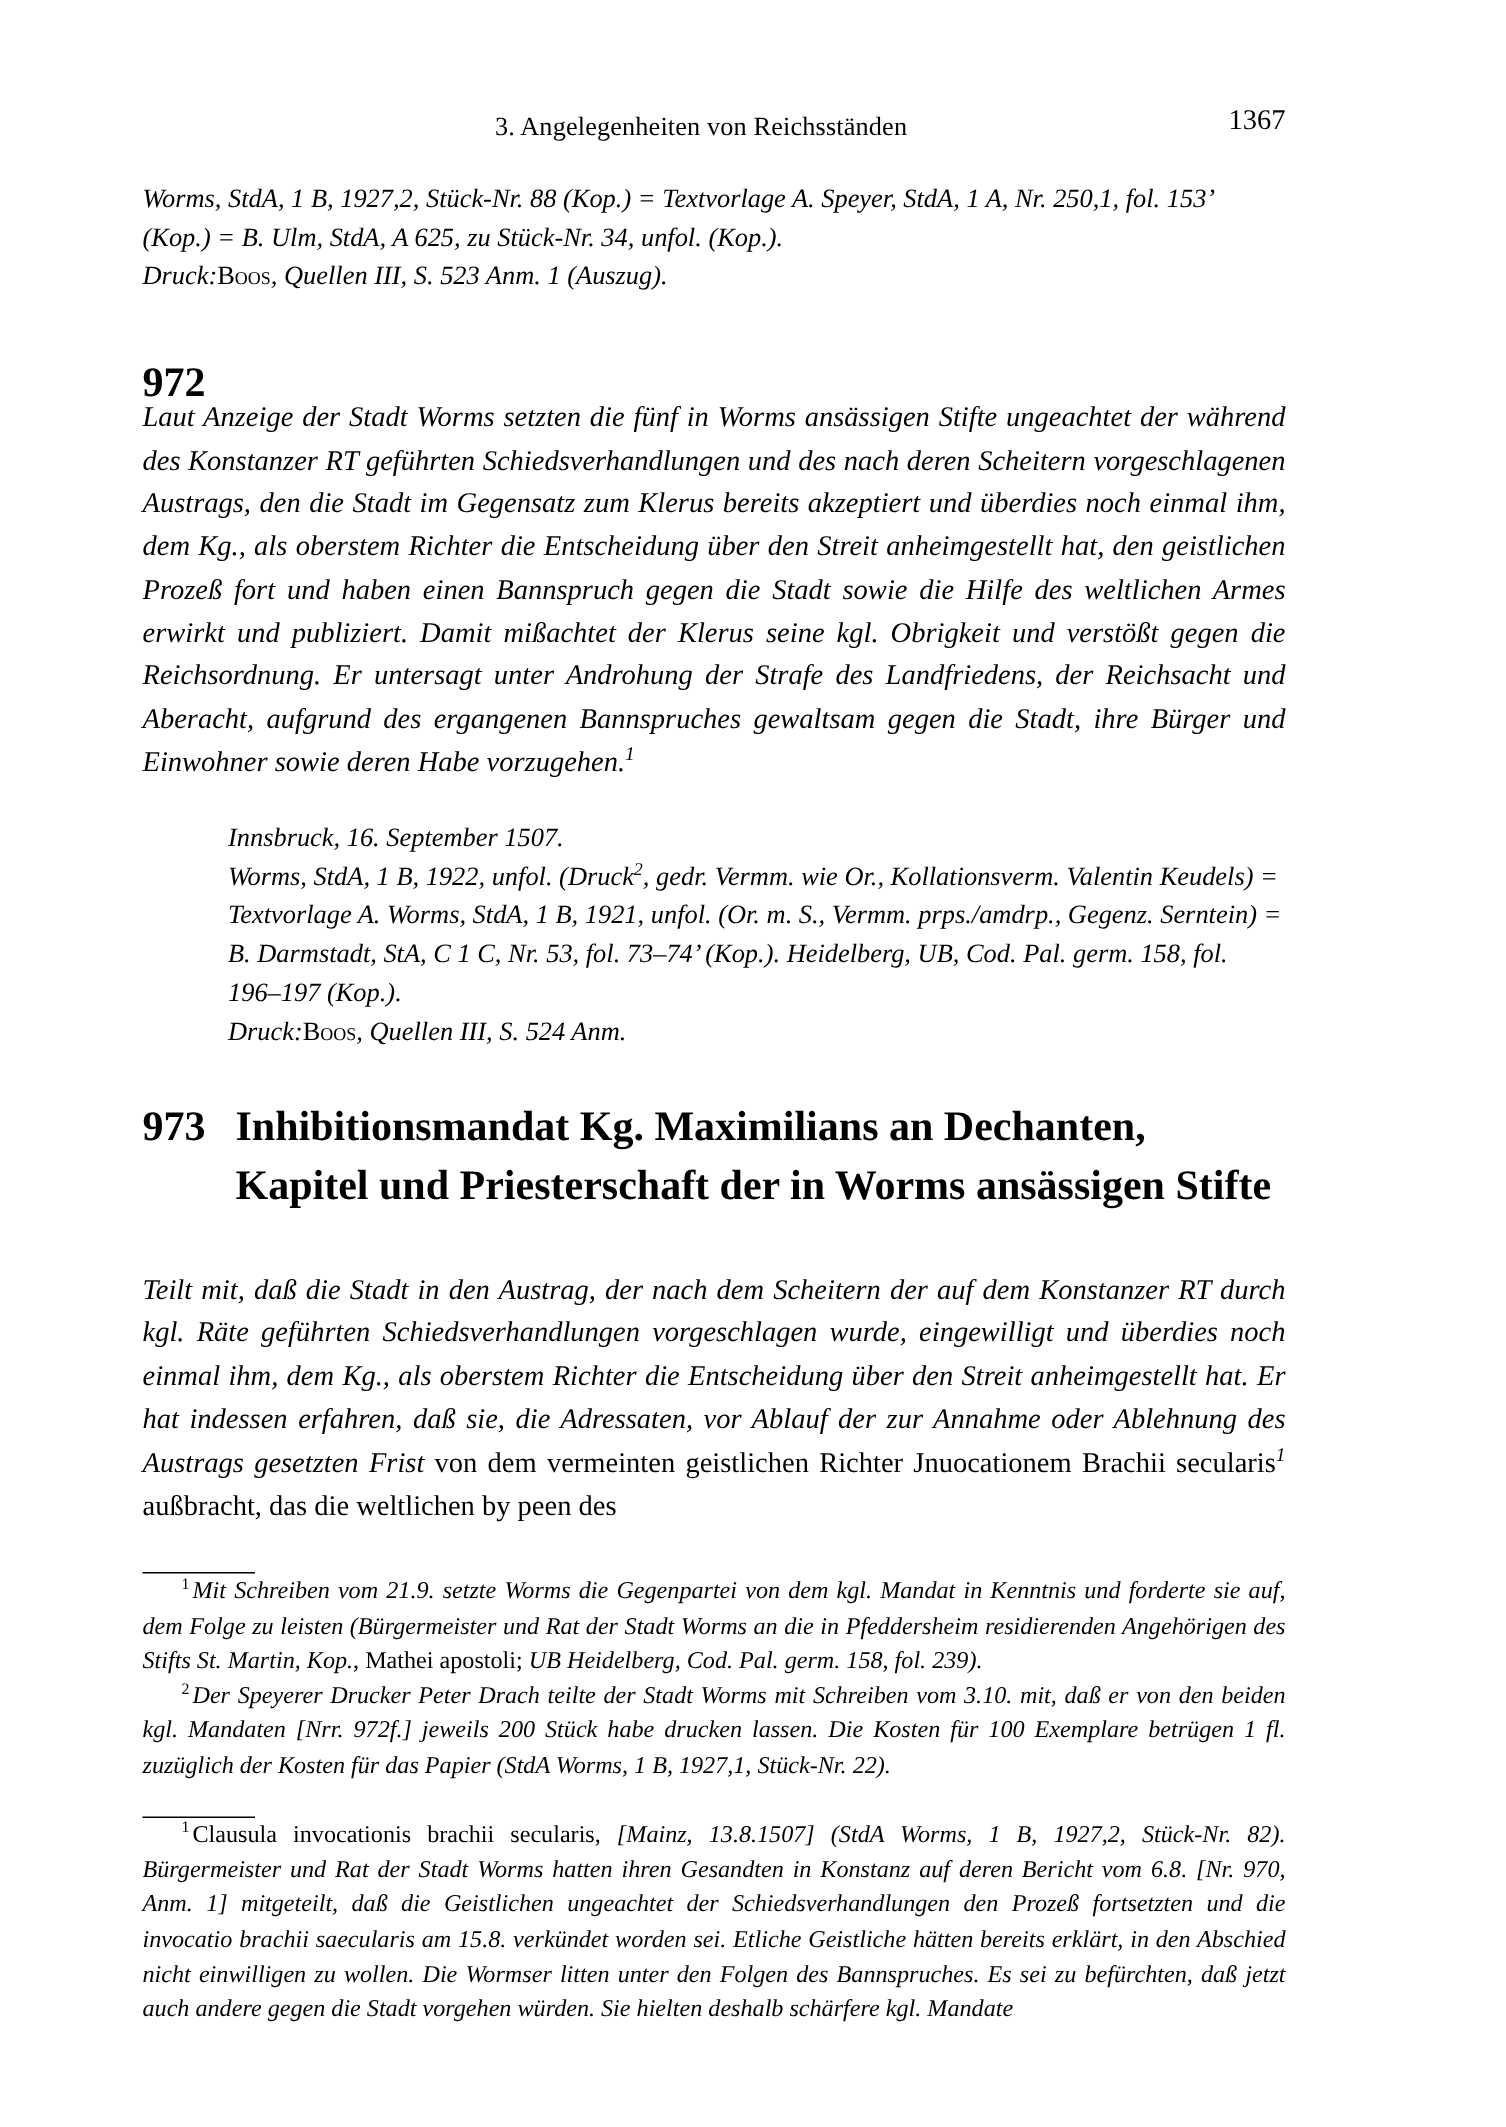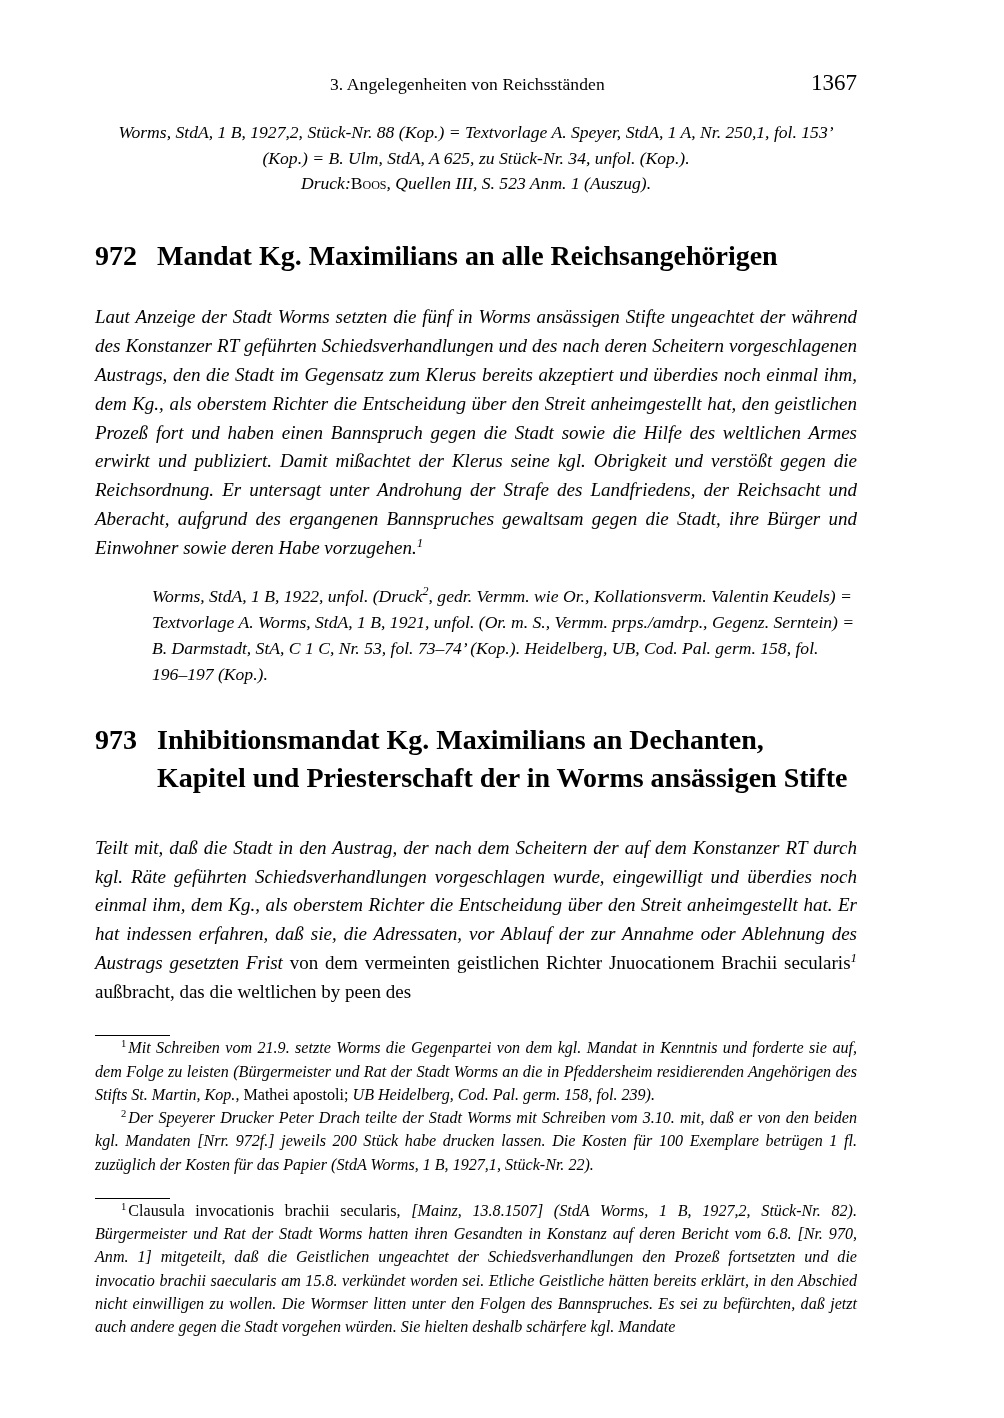--- a/index.html
+++ b/index.html
@@ -39,29 +39,29 @@
     position: absolute;
     left: 235px;
     top: 0;
     white-space: nowrap;
     letter-spacing: 0.1px;
   }
   .runhead-folio {
     position: absolute;
     right: 0;
     top: -4px;
-    font-size: 23px;
+    font-size: 19px;
   }
 
   
   .src-block {
     font-size: 17.6px;
     font-style: italic;
     line-height: 1.455;
-    text-align: center;
+    text-align: left;
   }
   .smallcaps {
     font-style: normal;
     font-variant: small-caps;
   }
 
   .regest {
     font-size: 19px;
     font-style: italic;
     line-height: 1.515;
@@ -151,31 +151,32 @@
 
     <div class="src-block">
       <div>Worms, StdA, 1 B, 1927,2, Stück-Nr. 88 (Kop.) = Textvorlage A. Speyer, StdA, 1 A, Nr. 250,1, fol. 153’ (Kop.) = B. Ulm, StdA, A 625, zu Stück-Nr. 34, unfol. (Kop.).</div>
       <div><span>Druck:</span><span class="smallcaps">Boos</span><span>, Quellen III, S. 523 Anm. 1 (Auszug).</span></div>
     </div>
 
     <div class="sp-1"></div>
 
     <div class="heading">
       <span class="num">972</span>
-      <span>Mandat Kg. Maximilians an alle Reichsangehörigen</span>
     </div>
 
     <div class="sp-2"></div>
 
     <div class="regest"><span>Laut Anzeige der Stadt Worms setzten die fünf in Worms ansässigen Stifte ungeachtet der während des Konstanzer RT geführten Schiedsverhandlungen und des nach deren Scheitern vorgeschlagenen Austrags, den die Stadt im Gegensatz zum Klerus bereits akzeptiert und überdies noch einmal ihm, dem Kg., als oberstem Richter die Entscheidung über den Streit anheimgestellt hat, den geistlichen Prozeß fort und haben einen Bannspruch gegen die Stadt sowie die Hilfe des weltlichen Armes erwirkt und publiziert. Damit mißachtet der Klerus seine kgl. Obrigkeit und verstößt gegen die Reichsordnung. Er untersagt unter Androhung der Strafe des Landfriedens, der Reichsacht und Aberacht, aufgrund des ergangenen Bannspruches gewaltsam gegen die Stadt, ihre Bürger und Einwohner sowie deren Habe vorzugehen.</span><sup>1</sup></div>
 
     <div class="sp-3"></div>
 
     <div class="indented">
+      <div>Innsbruck, 16. September 1507.</div>
       <div><span>Worms, StdA, 1 B, 1922, unfol. (Druck</span><sup>2</sup><span>, gedr. Vermm. wie Or., Kollationsverm. Valentin Keudels) = Textvorlage A. Worms, StdA, 1 B, 1921, unfol. (Or. m. S., Vermm. prps./amdrp., Gegenz. Serntein) = B. Darmstadt, StA, C 1 C, Nr. 53, fol. 73–74’ (Kop.). Heidelberg, UB, Cod. Pal. germ. 158, fol. 196–197 (Kop.).</span></div>
+      <div><span>Druck:</span><span class="smallcaps">Boos</span><span>, Quellen III, S. 524 Anm.</span></div>
     </div>
 
     <div class="sp-4"></div>
 
     <div class="heading">
       <span class="num">973</span>
       <span>Inhibitionsmandat Kg. Maximilians an Dechanten, Kapitel und Priesterschaft der in Worms ansässigen Stifte</span>
     </div>
 
     <div class="sp-5"></div>

